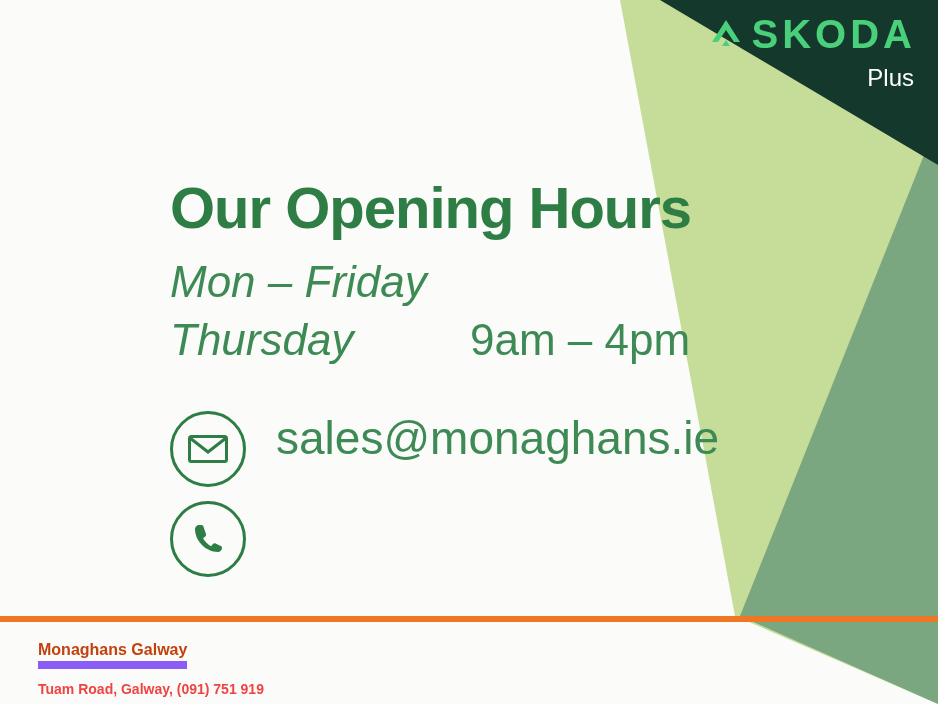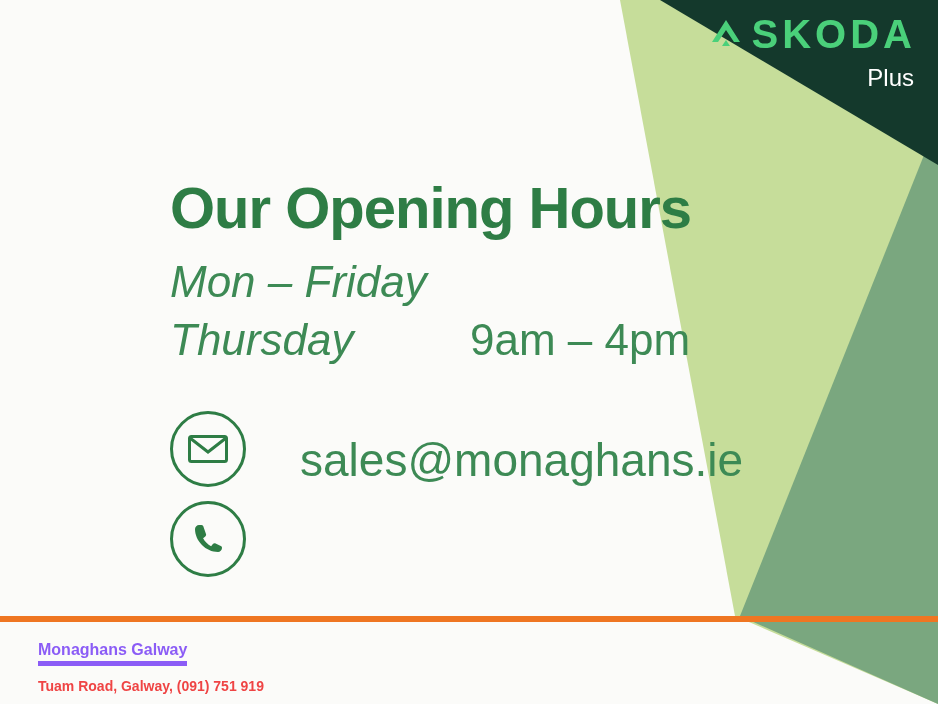--- a/index.html
+++ b/index.html
@@ -72,23 +72,22 @@
     margin-bottom:8px;
   }
   .hours-row .day{ width:300px; display:block;font-style:italic;}
   .hours-row .time{ display:block;}
 
   #contact{
     margin-top:46px;
   }
   .contact-row{
     display:flex;
-    align-items:flex-end;
+    align-items:flex-start;
     margin-bottom:14px;
-    gap:24px;
   }
   .contact-icon{
     width:70px;height:70px;
     flex:0 0 70px;
     border:3px solid #2e7d45;
     border-radius:50%;
     display:flex;
     align-items:center;
     justify-content:center;
     margin-right:30px;
@@ -107,22 +106,22 @@
     z-index:6;
   }
   #footer{
     position:absolute;
     left:38px;top:640px;
     z-index:6;
   }
   #footer .name{
     font-size:16px;
     font-weight:bold;
-    color:#8b5cf6;
-    border-bottom:5px solid #8b5cf6;
+    color:#c2410c;
+    border-bottom:8px solid #8b5cf6;
     display:inline-block;
     padding-bottom:2px;
     line-height:1.2;
   }
   #footer .addr{
     display:block;
     margin-top:12px;
     font-size:14px;
     font-weight:bold;
     color:#ef4444;

